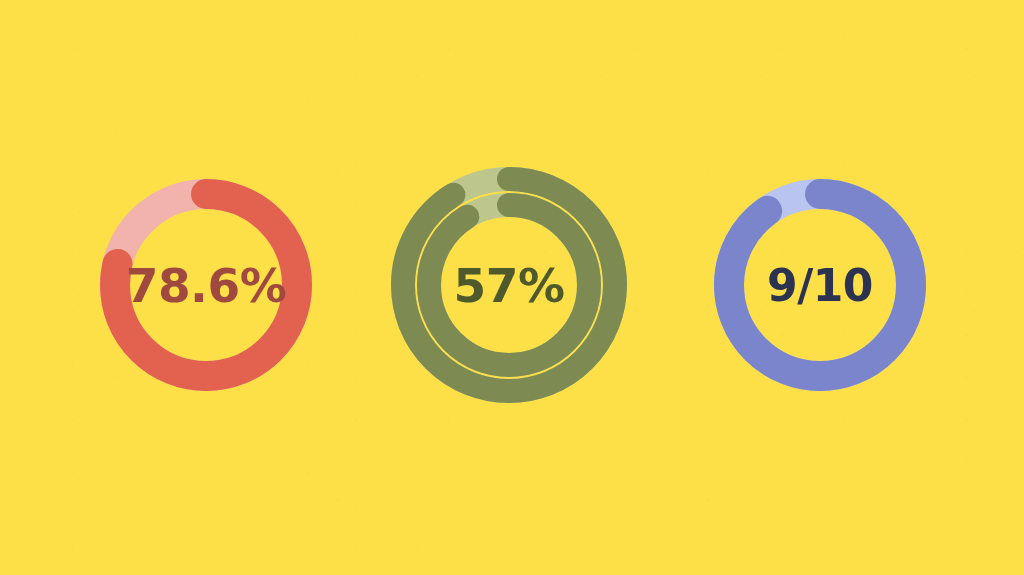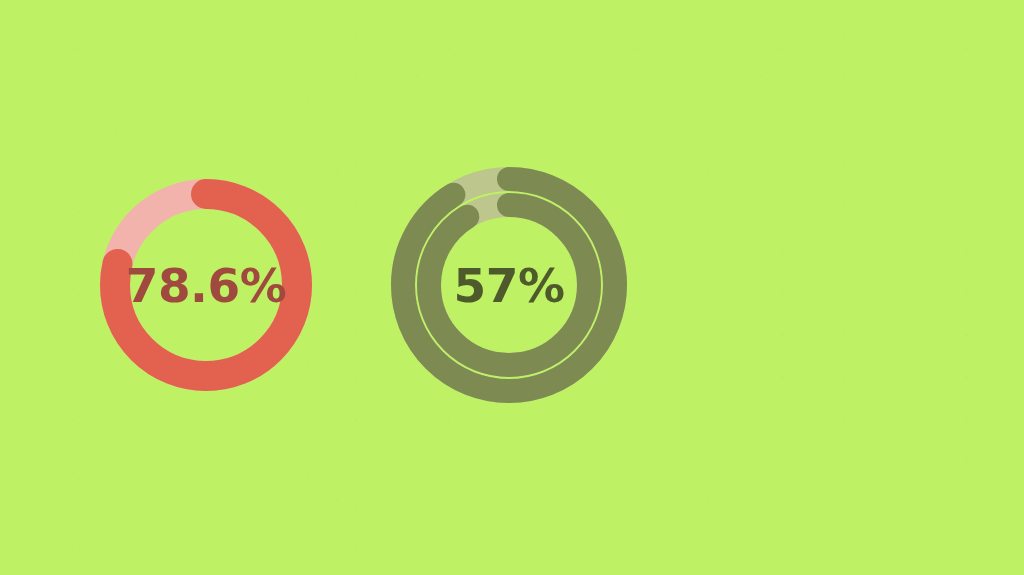--- a/index.html
+++ b/index.html
@@ -61,21 +61,21 @@
   #chart-green { left: 386px; top: 142px; width: 246px; height: 286px; }
   #chart-blue { left: 710px; top: 175px; width: 220px; height: 220px; }
 
   #chart-red .center-label { font-size: 47px; }
   #chart-green .center-label { font-size: 47px; }
   #chart-blue .center-label { font-size: 44px; }
 </style>
 </head>
 <body style="background: rgb(247, 238, 223);">
 
-<div id="canvas" style="background-color: #bef264;">
+<div id="canvas" style="background-color: #fde047;">
 
   <div id="grain"></div>
 
   <div class="chart" id="chart-red">
     <svg viewBox="0 0 220 220" width="220" height="220">
       <circle cx="110" cy="110" r="91" fill="none" stroke="#F2B3AC" stroke-width="30"></circle>
       <circle class="arc" id="arc-red" cx="110" cy="110" r="91" fill="none" stroke="#E2614F" stroke-width="30" stroke-linecap="round" transform="rotate(-90 110 110)" stroke-dasharray="449.47464226609964 122.2952206872427" stroke-dashoffset="0"></circle>
     </svg>
     <div class="center-label" id="label-red" style="color: rgb(160, 73, 63);">78.6%</div>
   </div>
@@ -85,14 +85,21 @@
 
       <circle cx="123" cy="143" r="106" fill="none" stroke="#BCC68D" stroke-width="24"></circle>
       <circle class="arc" id="arc-green-outer" cx="123" cy="143" r="106" fill="none" stroke="#7D8A52" stroke-width="24" stroke-linecap="round" transform="rotate(-90 123 143)" stroke-dasharray="606.8160743333884 59.201568227647726" stroke-dashoffset="0"></circle>
 
       <circle cx="123" cy="143" r="80" fill="none" stroke="#BCC68D" stroke-width="24"></circle>
       <circle class="arc" id="arc-green-inner" cx="123" cy="143" r="80" fill="none" stroke="#7D8A52" stroke-width="24" stroke-linecap="round" transform="rotate(-90 123 143)" stroke-dasharray="457.97439572331206 44.68042885105484" stroke-dashoffset="0"></circle>
     </svg>
     <div class="center-label" id="label-green" style="color: rgb(79, 90, 44);">57%</div>
   </div>
 
+  <div class="chart" id="chart-blue">
+    <svg viewBox="0 0 220 220" width="220" height="220">
+      <circle cx="110" cy="110" r="91" fill="none" stroke="#BAC4F0" stroke-width="30"></circle>
+      <circle class="arc" id="arc-blue" cx="110" cy="110" r="91" fill="none" stroke="#7B85CC" stroke-width="30" stroke-linecap="round" transform="rotate(-90 110 110)" stroke-dasharray="514.5928766580081 57.176986295334245" stroke-dashoffset="0"></circle>
+    </svg>
+    <div class="center-label" id="label-blue" style="color: rgb(43, 51, 80);">9/10</div>
+  </div>
 
 </div>
 
 </body></html>

